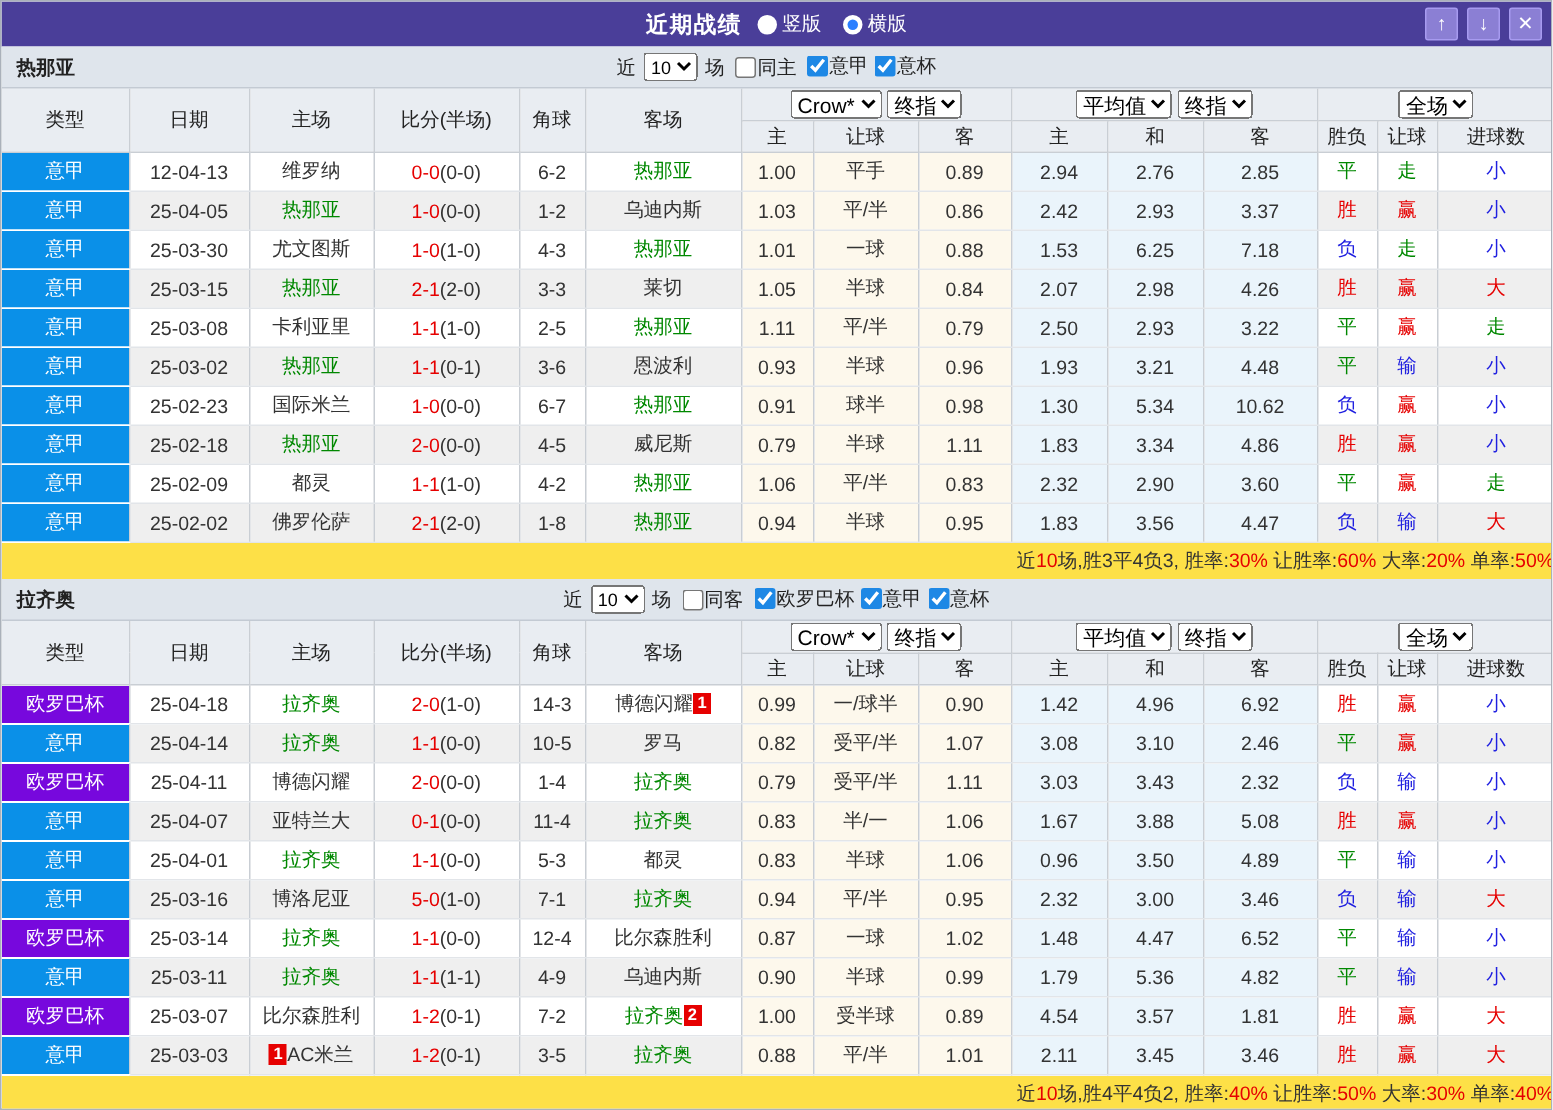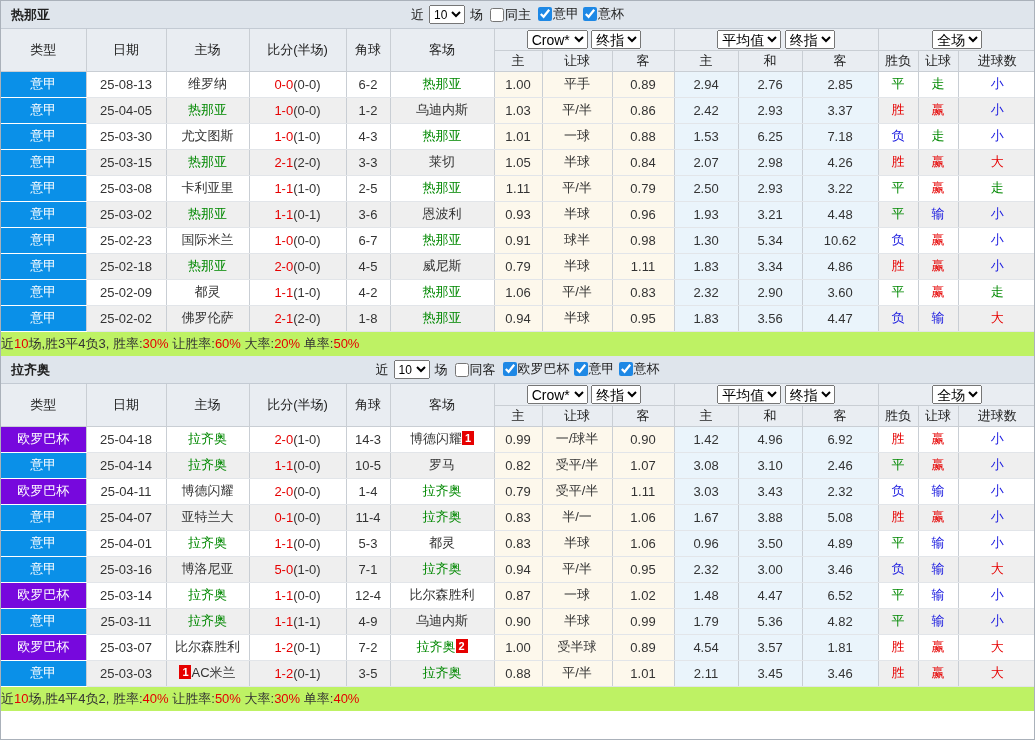--- a/index.html
+++ b/index.html
@@ -37,28 +37,46 @@
   tbody td.lg-serie  { background:var(--serie-a,#0a90e8)!important; color:#fff; border-bottom:1px solid #fff; }
   tbody td.lg-europa { background:var(--europa,#7708dd)!important; color:#fff; border-bottom:1px solid #fff; }
   tbody td.od-cream { background:#fdf8ec!important;margin-top:31px; }
   tbody td.od-blue  { background:#eaf4fb!important; }
   .score-main { color:var(--red,#e60000); }
   .t-green { color:var(--green,#008800); }
   .res-r { color:var(--red,#e60000); }
   .res-g { color:var(--green,#008800); }
   .res-b { color:var(--blue,#2020e0); }
   .badge { display:inline-block; background:var(--red,#e60000); color:#fff; font-size:11px; font-weight:bold; line-height:14px; min-width:12px; padding:0 1px; vertical-align:1px; }
-  tfoot td { height:25px; background:#bef264; border-top:1px solid #c9ced4; font-size:13px; color:#333; text-align:left; }
+  tfoot td { height:25px; background:#fde047; border-top:1px solid #c9ced4; font-size:13px; color:#333; text-align:right; }
   .sum-r { color:var(--red,#e60000); }
 </style>
 </head>
 <body>
 
 <div id="app">
 
+  <div class="titlebar">
+    <span class="title">近期战绩</span>
+    <span class="tb-radios">
+      <span class="tb-radio">
+        <span class="radio-dot"></span>
+        <span>竖版</span>
+      </span>
+      <span class="tb-radio">
+        <span class="radio-dot checked"></span>
+        <span>横版</span>
+      </span>
+    </span>
+    <span class="tb-buttons">
+      <span class="tb-btn">↑</span>
+      <span class="tb-btn">↓</span>
+      <span class="tb-btn">✕</span>
+    </span>
+  </div>
 
   <div id="sections-root">
     <div class="section">
       <div class="sec-head">
         <span class="sec-team">热那亚</span>
         <span class="sec-filter">
           <span>近</span>
           <select><option>10</option></select>
           <span>场</span>
           <label>
@@ -120,21 +138,21 @@
             <th>和</th>
             <th>客</th>
             <th>胜负</th>
             <th>让球</th>
             <th>进球数</th>
           </tr>
         </thead>
         <tbody>
             <tr>
               <td class="lg-serie">意甲</td>
-              <td>25-08-13</td>
+              <td>12-04-13</td>
               <td><span>维罗纳</span></td>
               <td><span class="score-main">0-0</span><span class="score-half">(0-0)</span></td>
               <td>6-2</td>
               <td><span class="t-green">热那亚</span></td>
               <td class="od-cream">1.00</td>
               <td class="od-cream">平手</td>
               <td class="od-cream">0.89</td>
               <td class="od-blue">2.94</td>
               <td class="od-blue">2.76</td>
               <td class="od-blue">2.85</td>

